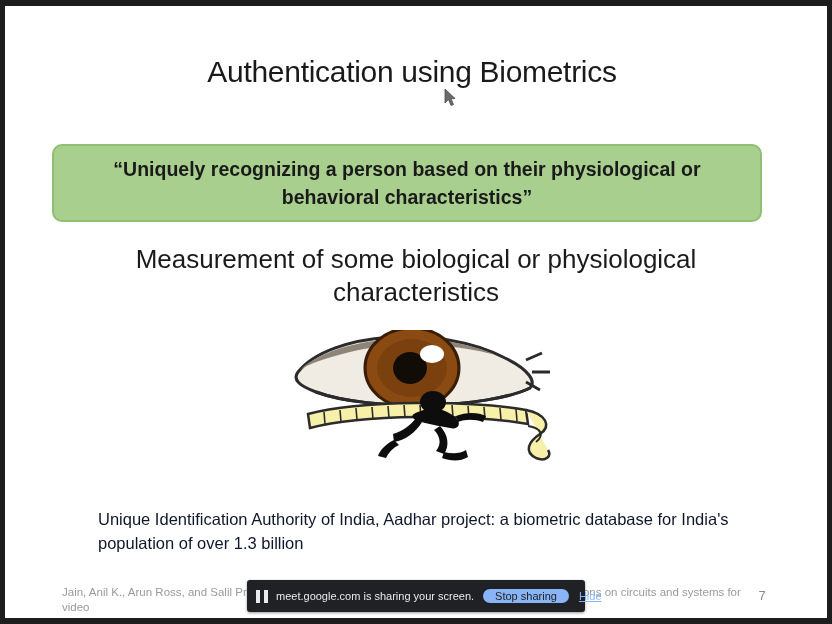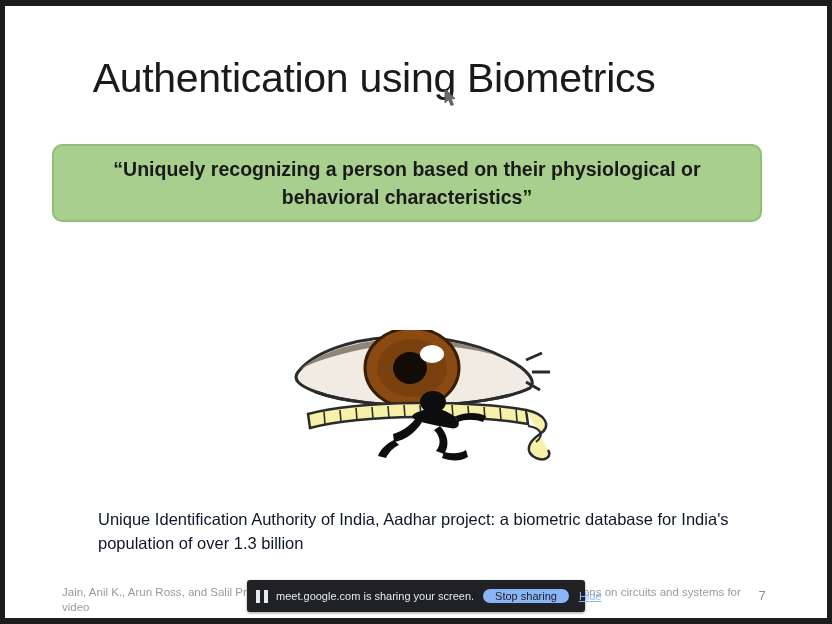--- a/index.html
+++ b/index.html
@@ -56,25 +56,26 @@
     height: 624px;
     background: #1d1d1d;
   }
 
   .slide-title {
     position: absolute;
     left: 0;
     top: 55px;
     width: 748px;
     text-align: center;
-    font-size: 41px;
+    font-size: 30px;
     font-weight: 400;
     color: #1a1a1a;
     letter-spacing: -0.3px;
     font-family: "Liberation Sans", sans-serif;
+    padding-left: 38px;
   }
 
   .quote-box {
     position: absolute;
     left: 52px;
     top: 144px;
     width: 710px;
     height: 78px;
     box-sizing: border-box;
     background: #a8cf8e;
@@ -221,20 +222,21 @@
   <div class="edge-bottom"></div>
   <div class="edge-left"></div>
   <div class="edge-right"></div>
 
   <div class="slide-title">Authentication using Biometrics</div>
 
   <div class="quote-box">
     <div class="quote-text">“Uniquely recognizing a person based on their physiological or behavioral characteristics”</div>
   </div>
 
+  <div class="subhead">Measurement of some biological or physiological characteristics</div>
 
   <div class="art">
     <svg width="290" height="140" viewBox="0 0 290 140" xmlns="http://www.w3.org/2000/svg">
 
       <path d="M8 42 C 40 2, 150 -6, 215 28 C 240 40, 246 52, 240 58 C 200 78, 80 82, 26 62 C 10 56, 2 50, 8 42 Z" fill="#f0ece4" stroke="#2b2b2b" stroke-width="3"></path>
 
       <path d="M10 40 C 45 6, 150 -4, 212 28 C 200 20, 120 6, 60 22 C 36 28, 18 34, 10 40 Z" fill="#8e8578" stroke="none"></path>
 
       <ellipse cx="122" cy="38" rx="47" ry="40" fill="#8a4a12"></ellipse>
       <ellipse cx="122" cy="38" rx="47" ry="40" fill="none" stroke="#3a1d05" stroke-width="3"></ellipse>

